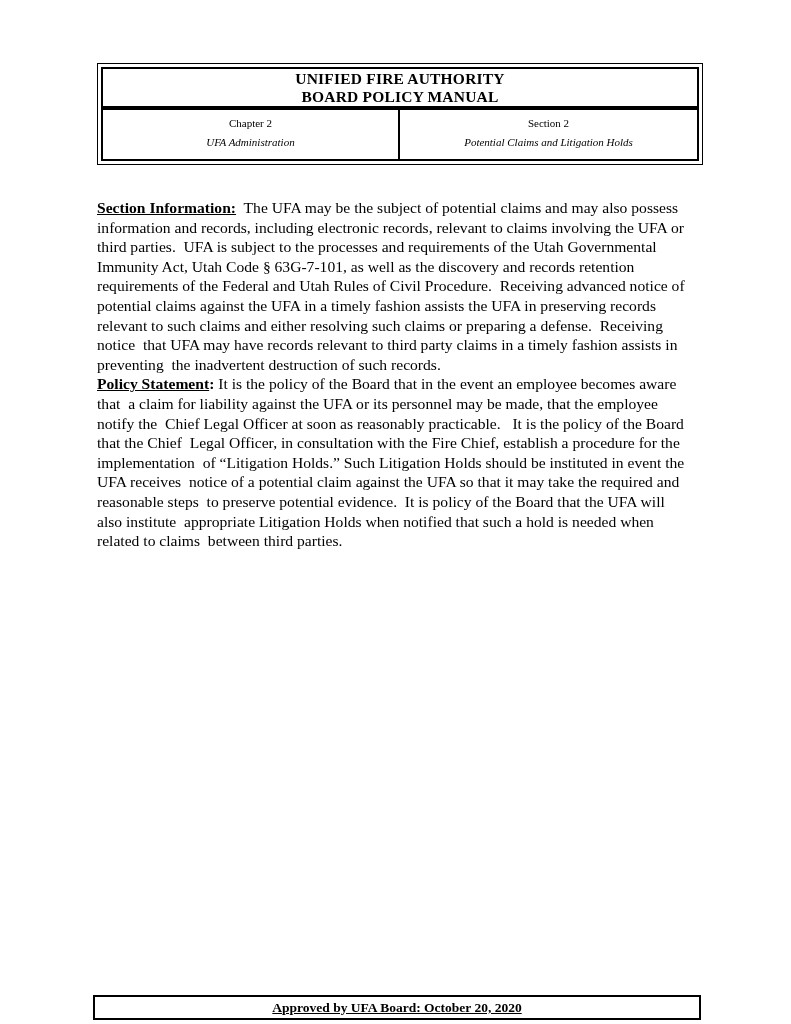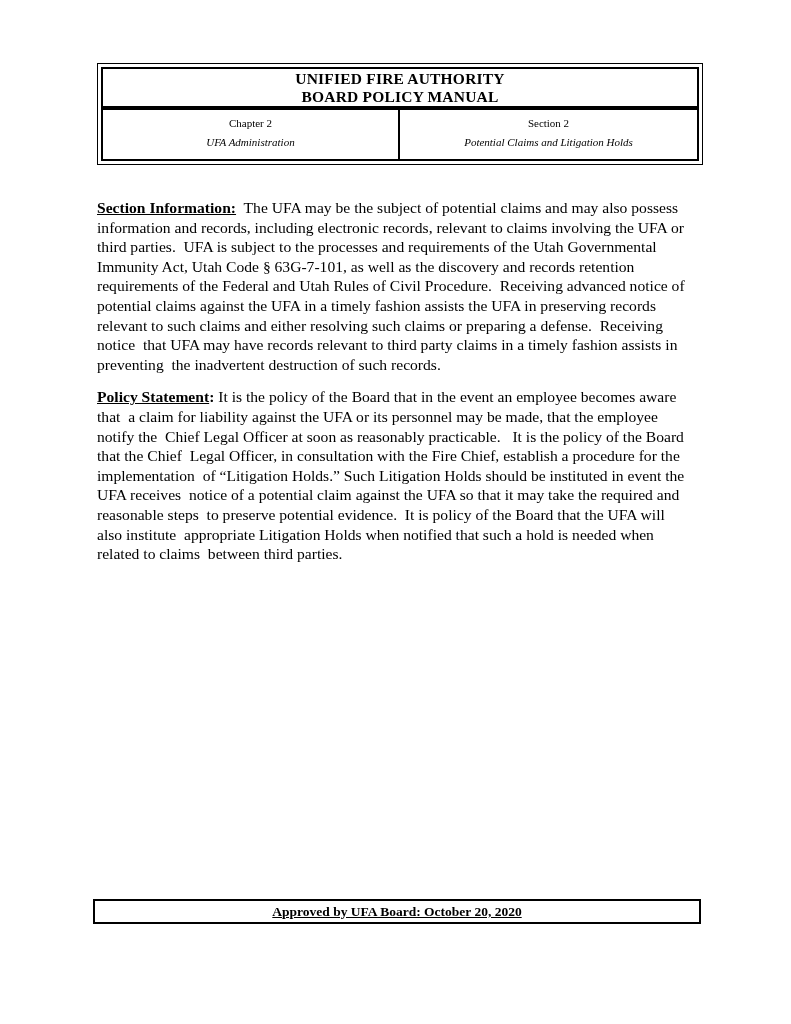--- a/index.html
+++ b/index.html
@@ -46,28 +46,28 @@
   .meta-cell.chapter { border-right: 2px solid #000; }
   .meta-name { font-weight: normal; font-style: italic; }
 
   
   .doc-body {
     position: absolute; left: 97px; top: 198px;
     width: 650px;
     font-size: 15.6px; line-height: 19.6px;
   }
   .para { margin: 0; }
-  .para2 { margin-top: 13px; }
+  .para2 { }
   .para-head { font-weight: bold; text-decoration: underline; }
   .para-head-colon { font-weight: bold; }
   .para-text { white-space: pre-wrap; }
 
   
   .footer-table {
-    position: absolute; left: 93px; top: 899px;
+    position: absolute; left: 93px; top: 995px;
     width: 608px; height: 25px;
     display: flex; gap: 7px;
   }
   .footer-cell {
     border: 2px solid #000;
     display: flex; align-items: center; justify-content: center;
     font-size: 13.5px; font-weight: bold;
     background: #fff;
   }
   .footer-approval { flex: 1 1 auto; }

